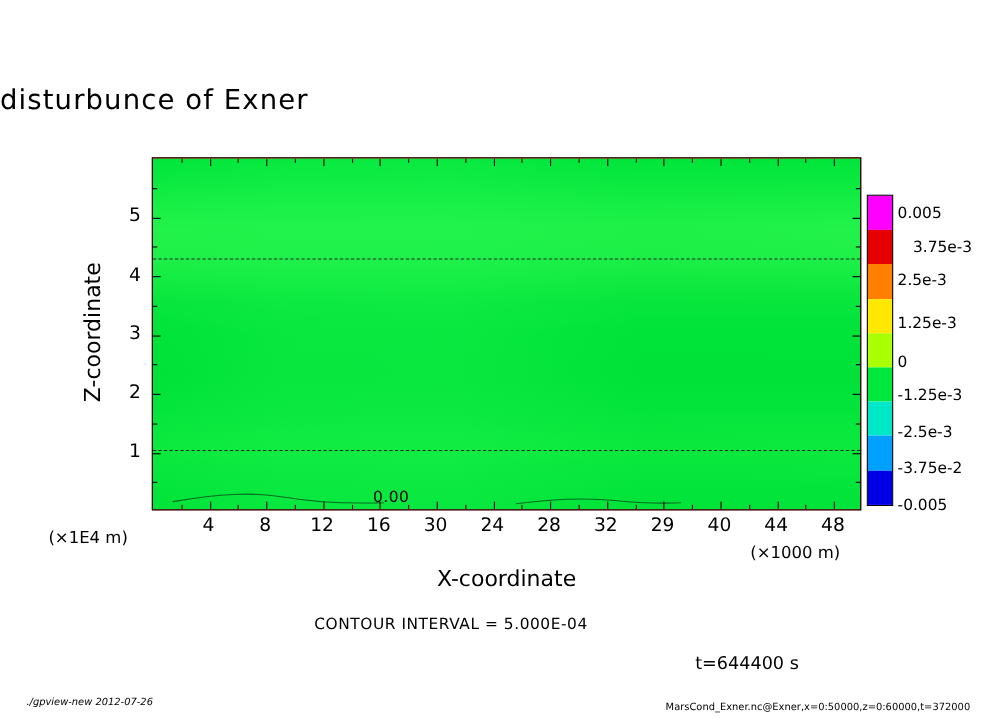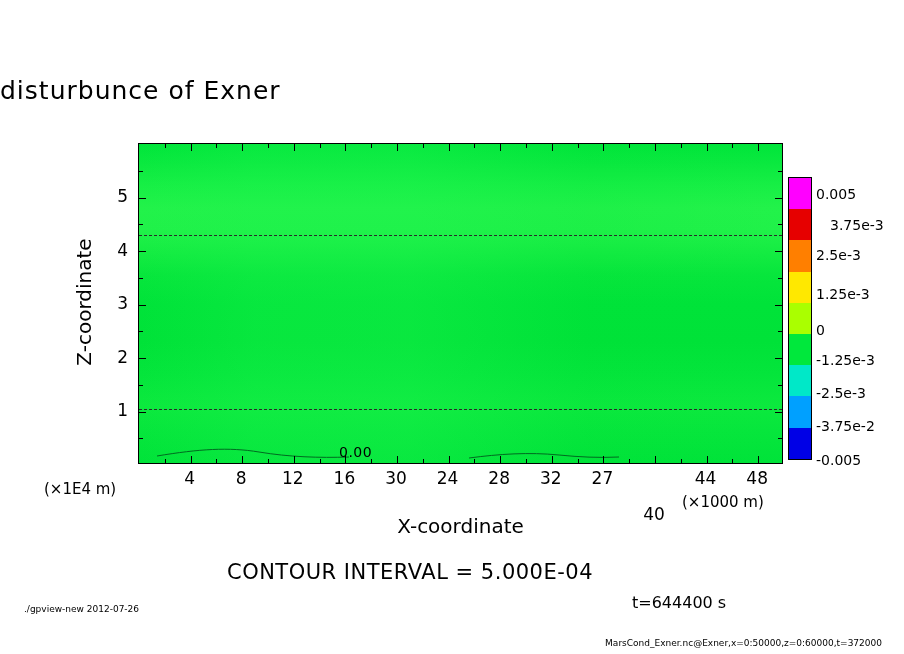--- a/index.html
+++ b/index.html
@@ -154,31 +154,32 @@
   .cb-tick {
     position: absolute;
     left: 816px;
     font-size: 14px;
     white-space: nowrap;
   }
 
   #contour-interval {
     left: 0; top: 560px; width: 820px;
     text-align: center;
-    font-size: 21px;
+    font-size: 14px;
     letter-spacing: 0.5px;
   }
   #time-label {
     left: 632px; top: 593px;
     font-size: 16px;
   }
   #footer-left {
-    left: 24px; top: 604px;
+    left: 24px; top: 634px;
     font-size: 9px;
     color: #000;
+    font-style: italic;
   }
   #footer-right {
     right: 22px; top: 638px;
     font-size: 9px;
     color: #000;
     text-align: right;
   }
 </style>
 </head>
 <body>
@@ -278,22 +279,22 @@
 </div>
 
 <div class="xlab" style="left:169.6px; top:468px; width:40px;">4</div>
 <div class="xlab" style="left:221.2px; top:468px; width:40px;">8</div>
 <div class="xlab" style="left:272.8px; top:468px; width:40px;">12</div>
 <div class="xlab" style="left:324.4px; top:468px; width:40px;">16</div>
 <div class="xlab" style="left:376px; top:468px; width:40px;">30</div>
 <div class="xlab" style="left:427.6px; top:468px; width:40px;">24</div>
 <div class="xlab" style="left:479.2px; top:468px; width:40px;">28</div>
 <div class="xlab" style="left:530.8px; top:468px; width:40px;">32</div>
-<div class="xlab" style="left:582.4px; top:468px; width:40px;">27</div>
-<div class="xlab" style="left:634px; top:468px; width:40px;margin-top:36px;">40</div>
+<div class="xlab" style="left:582.4px; top:468px; width:40px;">29</div>
+<div class="xlab" style="left:634px; top:468px; width:40px;">40</div>
 <div class="xlab" style="left:685.6px; top:468px; width:40px;">44</div>
 <div class="xlab" style="left:737.2px; top:468px; width:40px;">48</div>
 
 <div class="ylab" style="left:92px; top:400px; width:36px;">1</div>
 <div class="ylab" style="left:92px; top:346.5px; width:36px;">2</div>
 <div class="ylab" style="left:92px; top:293px; width:36px;">3</div>
 <div class="ylab" style="left:92px; top:239.5px; width:36px;">4</div>
 <div class="ylab" style="left:92px; top:186px; width:36px;">5</div>
 
 <div class="abs" id="xaxis-title">X-coordinate</div>

